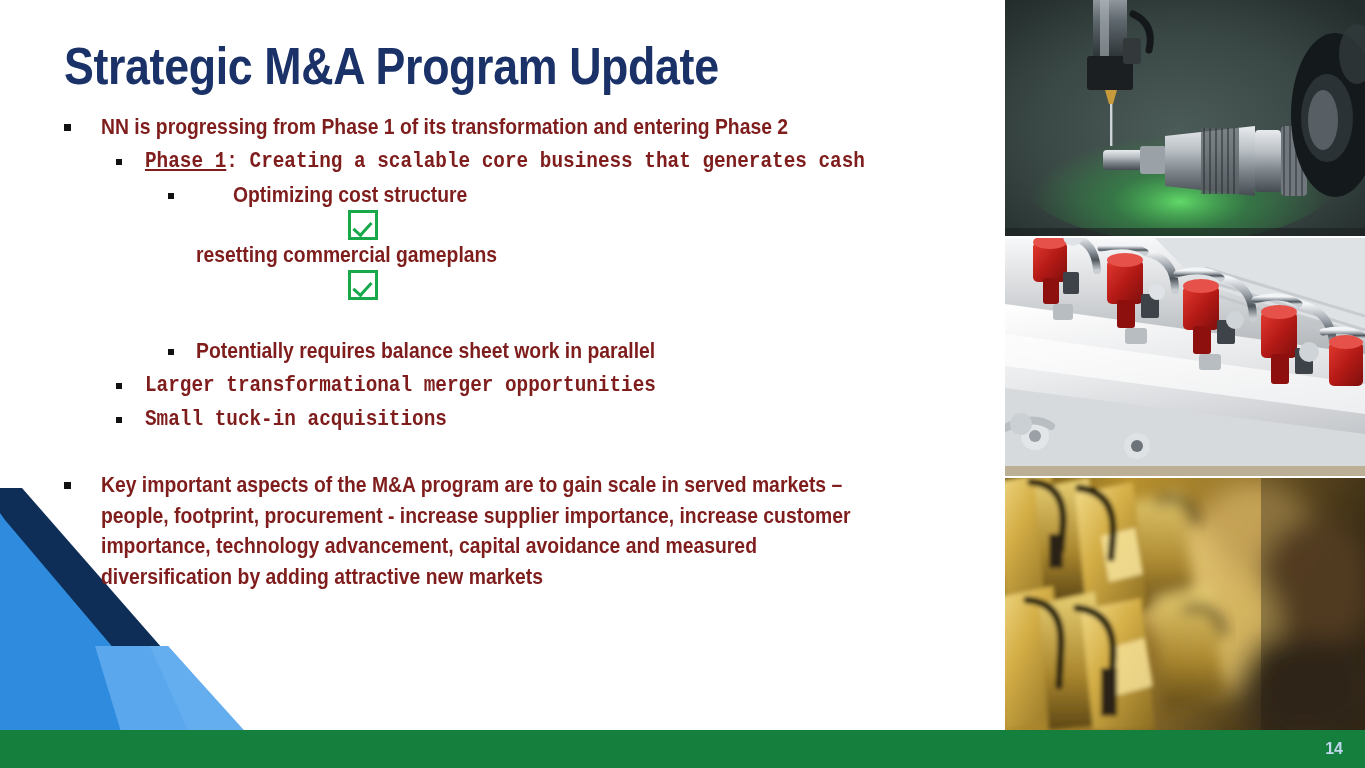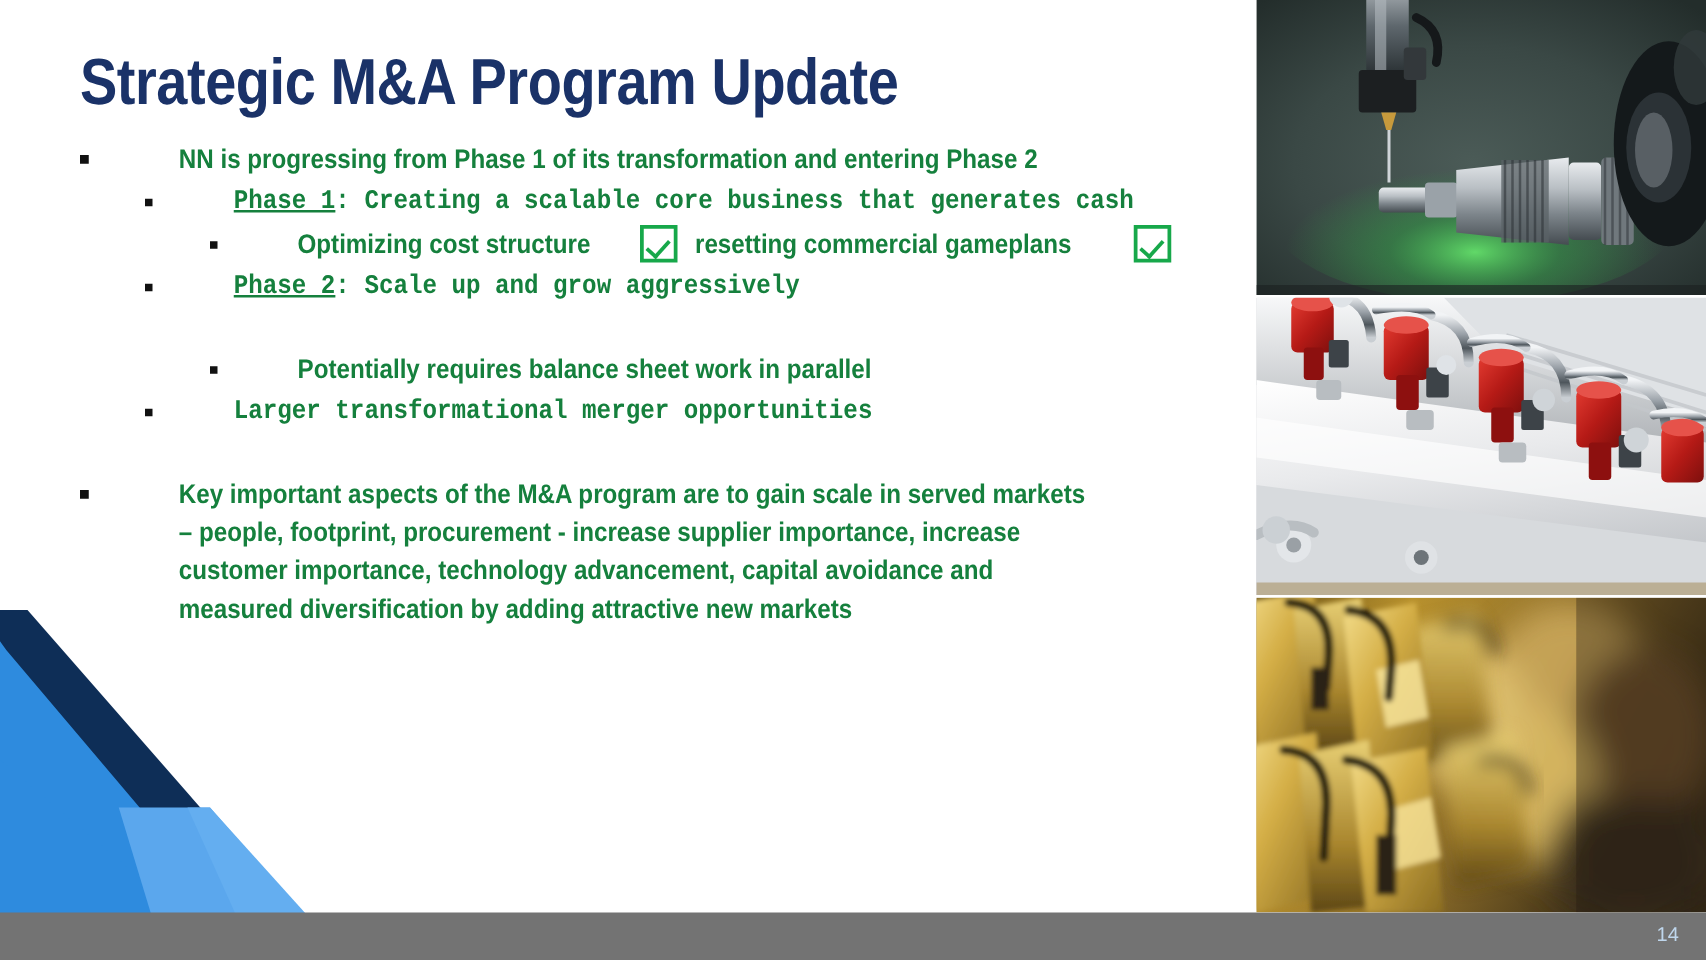--- a/index.html
+++ b/index.html
@@ -26,21 +26,22 @@
     pointer-events: none;
   }
 
   
   #bottom-bar {
     position: absolute;
     left: 0;
     bottom: 0;
     width: 1365px;
     height: 38px;
-    background: #737373;
+    background: #15803d;
+    font-weight: bold;
   }
   #page-number {
     position: absolute;
     right: 22px;
     top: 50%;
     transform: translateY(-50%);
     color: #BFD6EC;
     font-size: 16px;
     font-family: "Liberation Sans", sans-serif;
   }
@@ -63,24 +64,23 @@
   
   #body-content {
     position: absolute;
     left: 64px;
     top: 112px;
     width: 900px;
   }
   .bullet-row {
     display: flex;
     align-items: flex-start;
-    color: #15803d;
+    color: #7f1d1d;
     font-weight: bold;
     font-family: "Liberation Sans Narrow", "Liberation Sans", sans-serif;
-    gap: 42px;
   }
   .bullet-mark {
     flex: 0 0 auto;
     display: inline-block;
     background: #111111;
   }
   .bullet-text {
     transform: scaleX(0.90);
     transform-origin: left top;
     white-space: nowrap;
@@ -98,21 +98,21 @@
 
   
   .lvl3 { margin-left: 104px; margin-bottom: 4px; }
   .lvl3 .bullet-mark { width: 6px; height: 6px; margin-top: 13px; margin-right: 22px; }
   .lvl3 .bullet-text { font-size: 21.5px; line-height: 30px; }
 
   .underline { text-decoration: underline; text-underline-offset: 2px; }
 
   .spacer { height: 32px; }
 
-  .inline-row { display: flex; align-items: center; }
+  .inline-row { display: flex; align-items: center; flex-direction: column; }
 
   
   .check-box {
     display: inline-block;
     width: 30px;
     height: 30px;
     border: 3.5px solid #17A84A;
     box-sizing: border-box;
     position: relative;
     vertical-align: middle;
@@ -207,38 +207,38 @@
         <span class="bullet-text">Optimizing cost structure</span>
         <span style="display:inline-block;width:14px"></span>
         <span class="check-box"></span>
         <span style="display:inline-block;width:14px"></span>
         <span class="bullet-text">resetting commercial gameplans</span>
         <span style="display:inline-block;width:16px"></span>
         <span class="check-box"></span>
       </span>
     </div>
 
+
+    <div class="spacer"></div>
+
+
+    <div class="bullet-row lvl3">
+      <span class="bullet-mark"></span>
+      <span class="bullet-text">Potentially requires balance sheet work in parallel</span>
+    </div>
+
     <div class="bullet-row lvl2">
       <span class="bullet-mark"></span>
-      <span class="bullet-text"><span class="underline">Phase 2</span><span>: Scale up and grow aggressively</span></span>
-    </div>
-
-    <div class="spacer"></div>
-
-
-    <div class="bullet-row lvl3">
-      <span class="bullet-mark"></span>
-      <span class="bullet-text">Potentially requires balance sheet work in parallel</span>
+      <span class="bullet-text">Larger transformational merger opportunities</span>
     </div>
 
     <div class="bullet-row lvl2">
       <span class="bullet-mark"></span>
-      <span class="bullet-text">Larger transformational merger opportunities</span>
-    </div>
-
+      <span class="bullet-text">Small tuck-in acquisitions</span>
+    </div>
 
     <div class="spacer"></div>
 
     <div class="bullet-row lvl1 para-row">
       <span class="bullet-mark"></span>
       <span class="para-text">Key important aspects of the M&amp;A program are to gain scale in served markets – people, footprint, procurement - increase supplier importance, increase customer importance, technology advancement, capital avoidance and measured diversification by adding attractive new markets</span>
     </div>
 
   </div>
 

